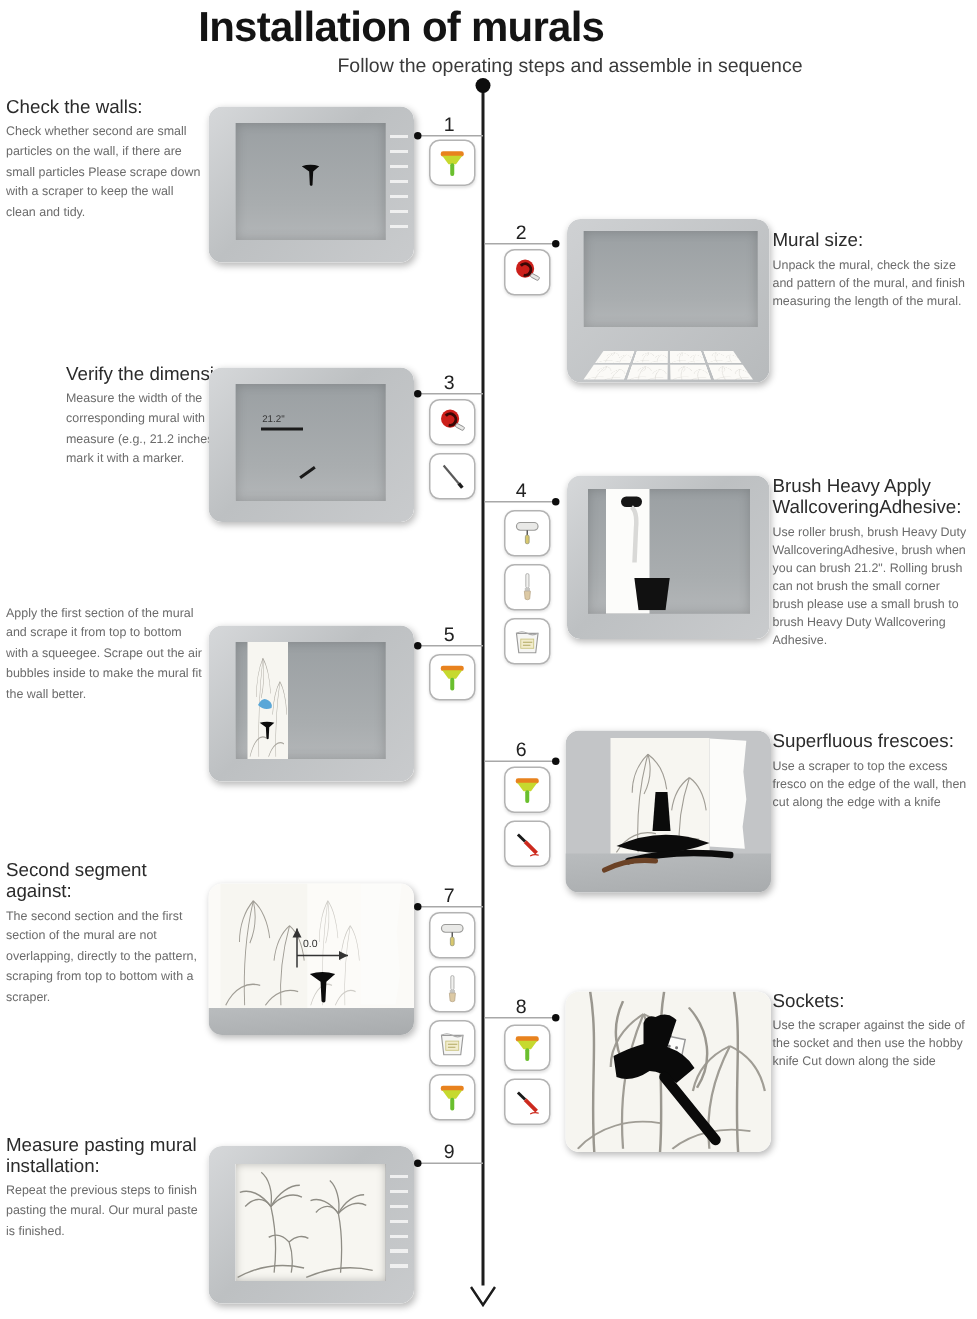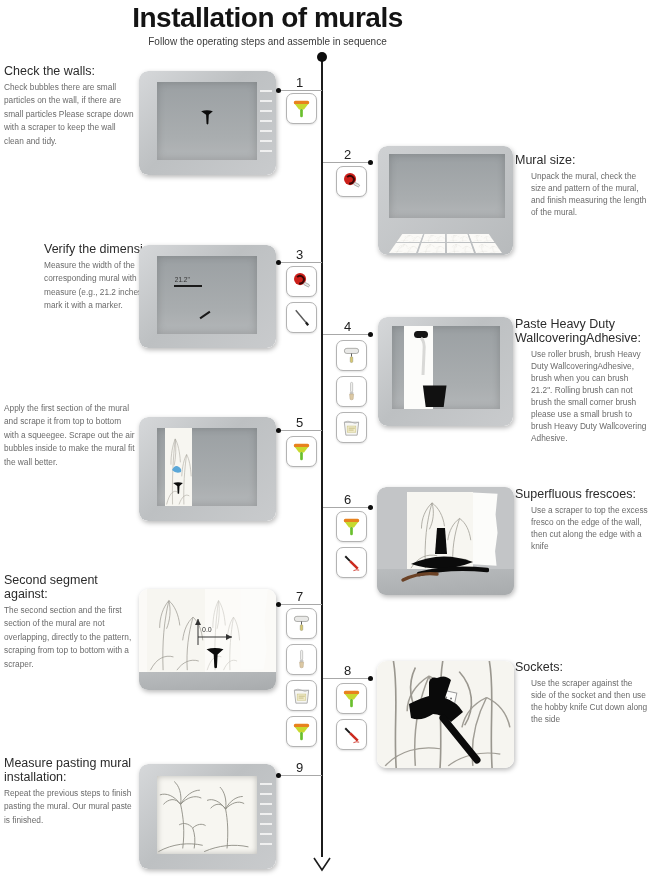--- a/index.html
+++ b/index.html
@@ -3,30 +3,30 @@
 <meta charset="utf-8">
 <style>
   html,body{margin:0;padding:0;}
   body{
     width:651px;height:879px;position:relative;background:#ffffff;
     font-family:"Liberation Sans","DejaVu Sans",sans-serif;overflow:hidden;
   }
   
   .hdr{position:absolute;left:0;top:0;width:535px;text-align:center;}
   .hdr h1{margin:2px 0 0 0;font-size:28px;font-weight:700;color:#141414;letter-spacing:-.5px;}
-  .hdr .sub{margin:2px 0 0 0;font-size:10px;color:#3a3a3a;}
+  .hdr .sub{margin:2px 0 0 0;font-size:13px;color:#3a3a3a;text-align:right;}
   
   .tl-line{position:absolute;left:321px;top:57px;width:2px;height:800px;background:#1c1c1c;}
   .tl-dot{position:absolute;left:317px;top:52px;width:10px;height:10px;border-radius:50%;background:#0d0d0d;}
   .tl-arrow{position:absolute;left:312px;top:855px;}
   
   .step-text{position:absolute;}
   .step-text h3{margin:0 0 3px 0;font-size:12.5px;font-weight:400;color:#2b2b2b;line-height:1.12;}
   .step-text p{margin:0;font-size:8.3px;color:#6b6b6b;line-height:1.62;}
-  .step.right .step-text p{line-height:1.45;padding-left:16px;}
+  .step.right .step-text p{line-height:1.45;}
   .step-image{position:absolute;border-radius:9px;box-shadow:1px 2px 5px rgba(0,0,0,.28);overflow:hidden;}
   .connector{position:absolute;height:16px;border-bottom:1px solid #a8a8a8;}
   .connector .num{position:absolute;bottom:0;width:100%;text-align:center;font-size:13px;color:#222;}
   .connector .dot{position:absolute;bottom:-3px;width:5px;height:5px;border-radius:50%;background:#0d0d0d;}
   .step.left  .connector .dot{left:-1px;}
   .step.right .connector .dot{right:-1px;}
   .icon-stack{position:absolute;display:flex;flex-direction:column;gap:5px;}
   .icon-box{width:29px;height:29px;background:#fff;border:1px solid #b3b3b3;border-radius:7px;
     display:flex;align-items:center;justify-content:center;box-shadow:0 1px 2px rgba(0,0,0,.12);}
   .icon-box svg{width:23px;height:23px;}
@@ -85,21 +85,21 @@
 <div class="tl-line"></div>
 <div class="tl-dot"></div>
 <svg class="tl-arrow" width="20" height="18" viewBox="0 0 20 18">
   <path d="M2 3 L10 15 L18 3" fill="none" stroke="#1c1c1c" stroke-width="1.6"></path>
 </svg>
 
 <div id="steps">
     <div class="step left step-1">
     <div class="step-text">
       <h3>Check the walls:</h3>
-      <p>Check bubbles there are small particles on the wall, if there are small particles Please scrape down with a scraper to keep the wall clean and tidy.</p>
+      <p>Check whether second are small particles on the wall, if there are small particles Please scrape down with a scraper to keep the wall clean and tidy.</p>
     </div>
     <div class="step-image">
         <div class="room">
     <div class="wall">
       <span class="center-tool"><svg width="18" height="18" viewBox="0 0 40 40">
  <path d="M7 5 Q20 1 33 5 L24 13 L23 33 Q21.5 35.5 19 33 L18 13 Z" fill="#0c0c0c"></path>
               </svg></span>
           </div>
     <div class="ladder"></div>
         </div>
@@ -293,21 +293,21 @@
         <div class="icon-box">
           <svg viewBox="0 0 24 24">
             <line x1="6" y1="4.5" x2="16.5" y2="17" stroke="#5a5a5a" stroke-width="1.5"></line>
    <line x1="16.5" y1="17" x2="19" y2="20" stroke="#1c1c1c" stroke-width="2.4"></line>
           </svg>
         </div>
       </div>
     </div>
     <div class="step right step-4">
     <div class="step-text">
-      <h3>Paste Heavy Duty WallcoveringAdhesive:</h3>
+      <h3>Brush Heavy Apply WallcoveringAdhesive:</h3>
       <p>Use roller brush, brush Heavy Duty WallcoveringAdhesive, brush when you can brush 21.2". Rolling brush can not brush the small corner brush please use a small brush to brush Heavy Duty Wallcovering Adhesive.</p>
     </div>
     <div class="step-image">
         <div class="room">
     <div class="wall" style="left:10%;top:8%;right:10%;bottom:16%;">
       <span class="white-strip" style="left:12%;top:0;width:26%;bottom:0;"></span>
       <svg style="position:absolute;left:18%;top:4%;" width="22" height="52" viewBox="0 0 22 52">
         <rect x="3" y="2" width="14" height="7" rx="3.5" fill="#161616"></rect>
         <path d="M10 9 q4 3 3 14 L12 46" stroke="#d9d9d7" stroke-width="3" fill="none"></path>
             </svg>

